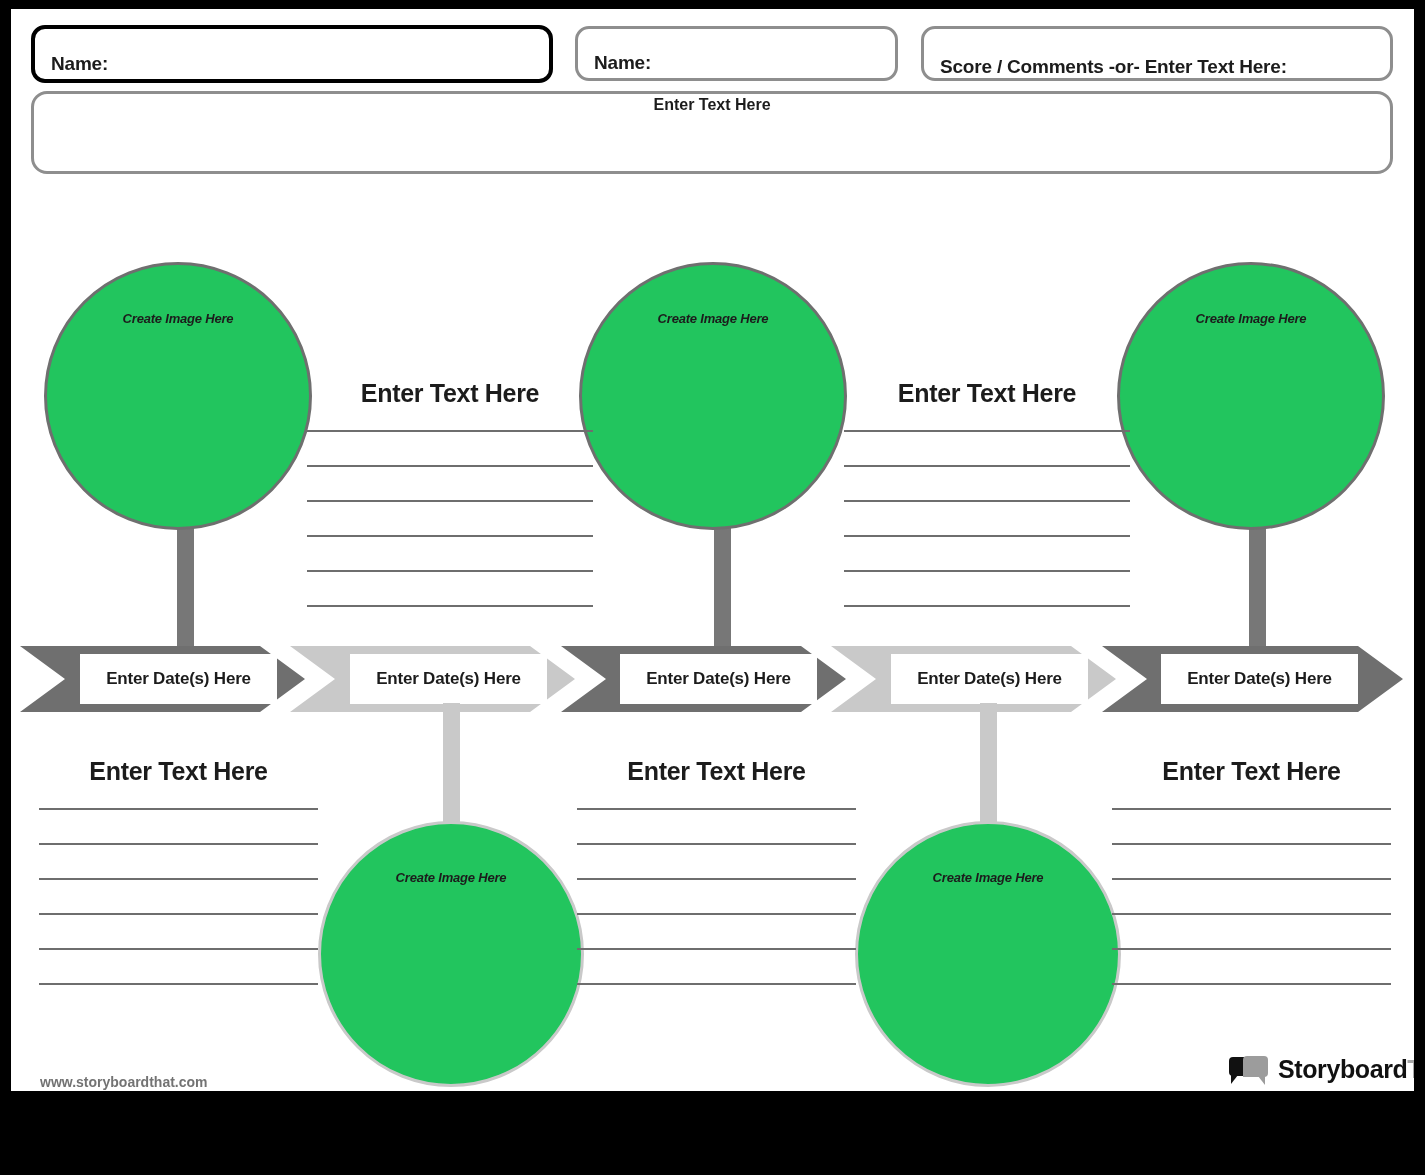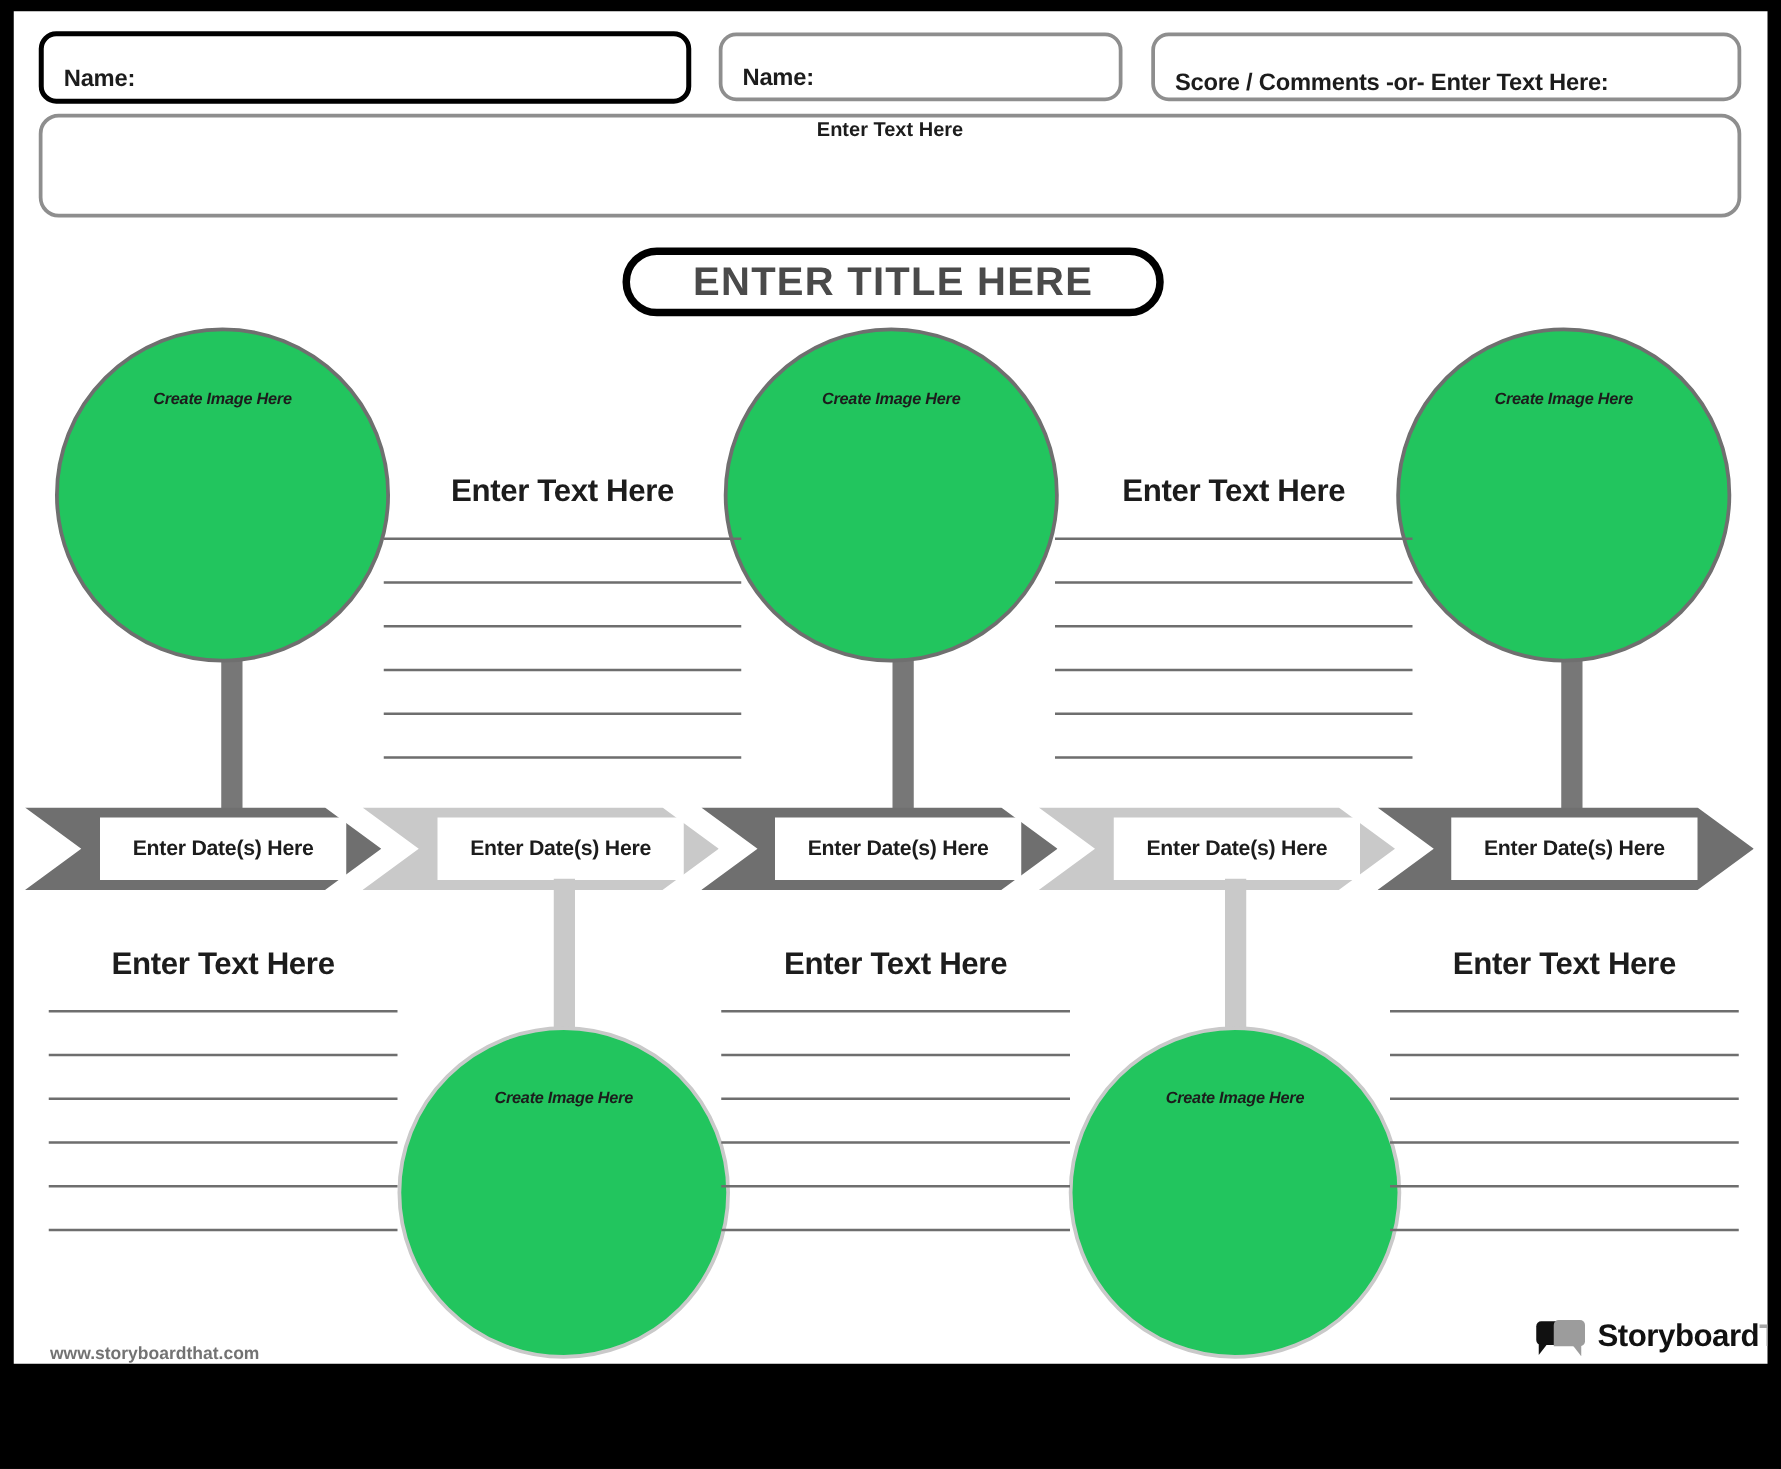--- a/index.html
+++ b/index.html
@@ -192,23 +192,20 @@
     </div>
 
     <div class="field-box box-score">
       <span class="field-label">Score / Comments -or- Enter Text Here:</span>
     </div>
 
     <div class="field-box box-dir">
       <span class="dir-placeholder">Enter Text Here</span>
     </div>
 
-    <div id="title-wrap">
-      <span id="title-text">ENTER TITLE HERE</span>
-    </div>
 
     <div class="stem stem-top" style="left:166px; top:500px; width:17px; height:145px;"></div>
     <div class="stem stem-top" style="left:703px; top:500px; width:17px; height:145px;"></div>
     <div class="stem stem-top" style="left:1238px; top:500px; width:17px; height:145px;"></div>
 
     <div class="bubble bubble-top" style="left:33px; top:253px; width:268px; height:268px;">
       <span class="bubble-label">Create Image Here</span>
     </div>
     <div class="bubble bubble-top" style="left:568px; top:253px; width:268px; height:268px;">
       <span class="bubble-label">Create Image Here</span>

